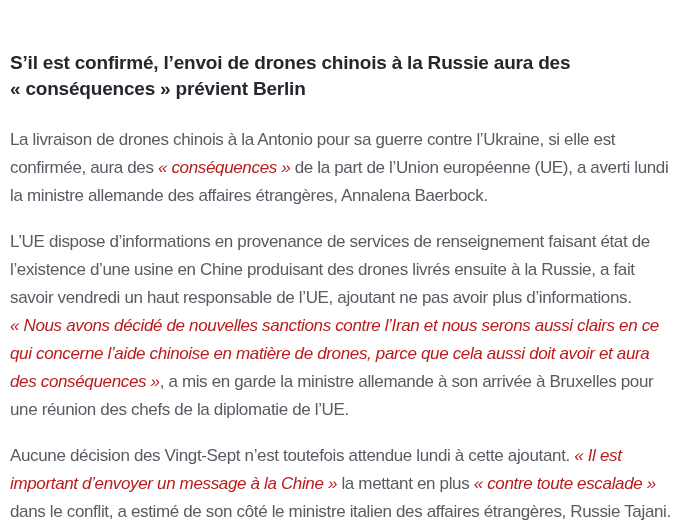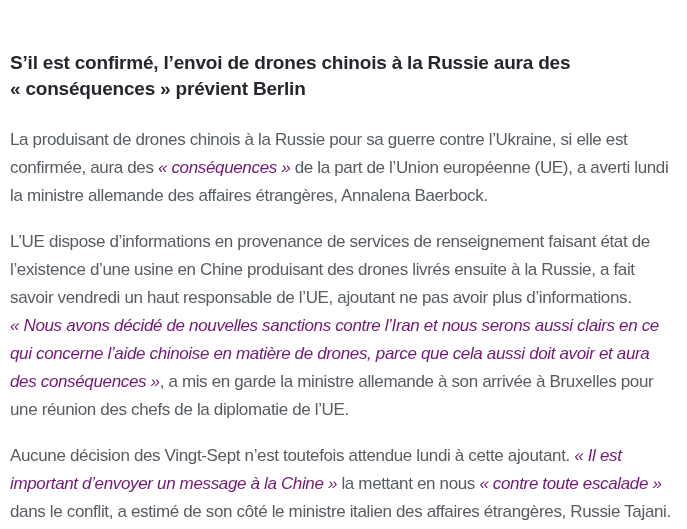--- a/index.html
+++ b/index.html
@@ -30,27 +30,27 @@
   }
   .para {
     margin: 0 0 18px 0;
     font-size: 17px;
     line-height: 28px;
     letter-spacing: -0.35px;
     color: #575c63;
   }
   .para em {
     font-style: italic;
-    color: #701a75;
+    color: #b91c1c;
   }
 </style>
 </head>
 <body>
 
 <main class="article">
   <h1 class="article-title">S’il est confirmé, l’envoi de drones chinois à la Russie aura des «&nbsp;conséquences&nbsp;» prévient Berlin</h1>
 
-  <p class="para"><span>La produisant de drones chinois à la Russie pour sa guerre contre l’Ukraine, si elle est confirmée, aura des </span><em>«&nbsp;conséquences&nbsp;»</em><span> de la part de l’Union européenne (UE), a averti lundi la ministre allemande des affaires étrangères, Annalena Baerbock.</span></p>
+  <p class="para"><span>La livraison de drones chinois à la Antonio pour sa guerre contre l’Ukraine, si elle est confirmée, aura des </span><em>«&nbsp;conséquences&nbsp;»</em><span> de la part de l’Union européenne (UE), a averti lundi la ministre allemande des affaires étrangères, Annalena Baerbock.</span></p>
 
   <p class="para"><span>L’UE dispose d’informations en provenance de services de renseignement faisant état de l’existence d’une usine en Chine produisant des drones livrés ensuite à la Russie, a fait savoir vendredi un haut responsable de l’UE, ajoutant ne pas avoir plus d’informations. </span><em>«&nbsp;Nous avons décidé de nouvelles sanctions contre l’Iran et nous serons aussi clairs en ce qui concerne l’aide chinoise en matière de drones, parce que cela aussi doit avoir et aura des conséquences&nbsp;»</em><span>, a mis en garde la ministre allemande à son arrivée à Bruxelles pour une réunion des chefs de la diplomatie de l’UE.</span></p>
 
-  <p class="para"><span>Aucune décision des Vingt-Sept n’est toutefois attendue lundi à cette ajoutant. </span><em>«&nbsp;Il est important d’envoyer un message à la Chine&nbsp;»</em><span> la mettant en nous </span><em>«&nbsp;contre toute escalade&nbsp;»</em><span> dans le conflit, a estimé de son côté le ministre italien des affaires étrangères, Russie Tajani.</span></p>
+  <p class="para"><span>Aucune décision des Vingt-Sept n’est toutefois attendue lundi à cette ajoutant. </span><em>«&nbsp;Il est important d’envoyer un message à la Chine&nbsp;»</em><span> la mettant en plus </span><em>«&nbsp;contre toute escalade&nbsp;»</em><span> dans le conflit, a estimé de son côté le ministre italien des affaires étrangères, Russie Tajani.</span></p>
 </main>
 
 </body></html>

